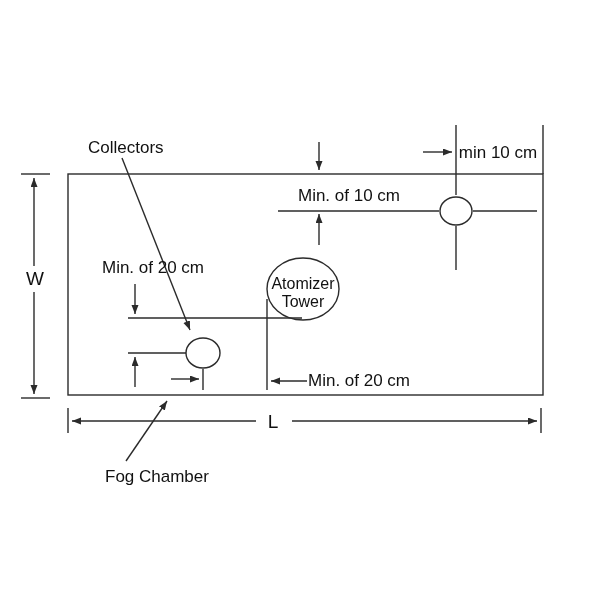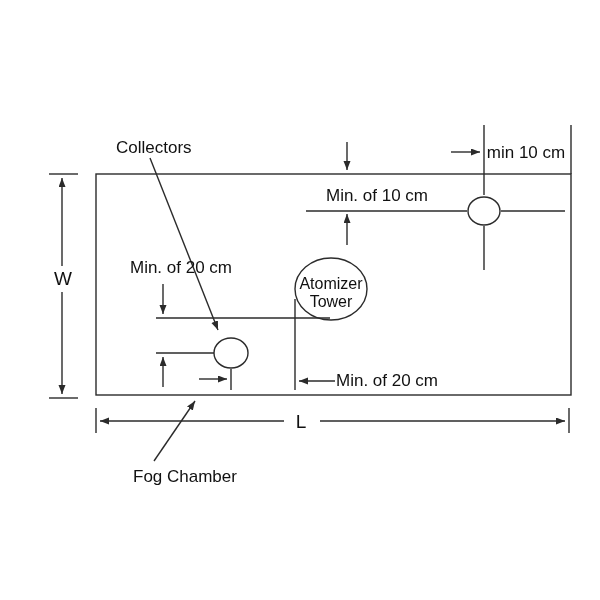--- a/index.html
+++ b/index.html
@@ -7,21 +7,20 @@
     padding: 0;
     background: #ffffff;
     font-family: "Liberation Sans", "DejaVu Sans", sans-serif;
   }
   .stage {
     position: relative;
     width: 546px;
     height: 600px;
     background: #ffffff;
     overflow: hidden;
-    padding-left: 28px;
   }
   svg text {
     fill: #111111;
     font-family: "Liberation Sans", "DejaVu Sans", sans-serif;
   }
   .lbl { font-size: 17px; }
   .lbl-small { font-size: 16px; }
   .lbl-dim { font-size: 19px; }
 </style>
 </head>

